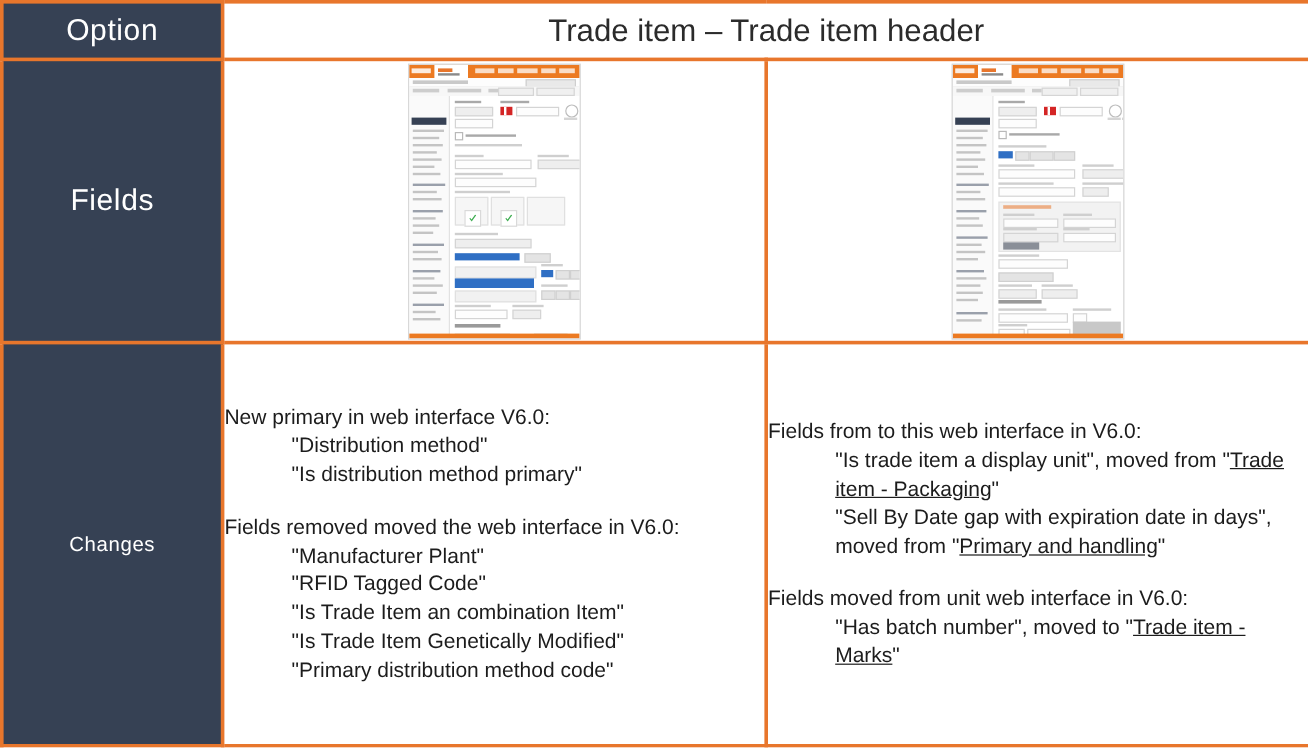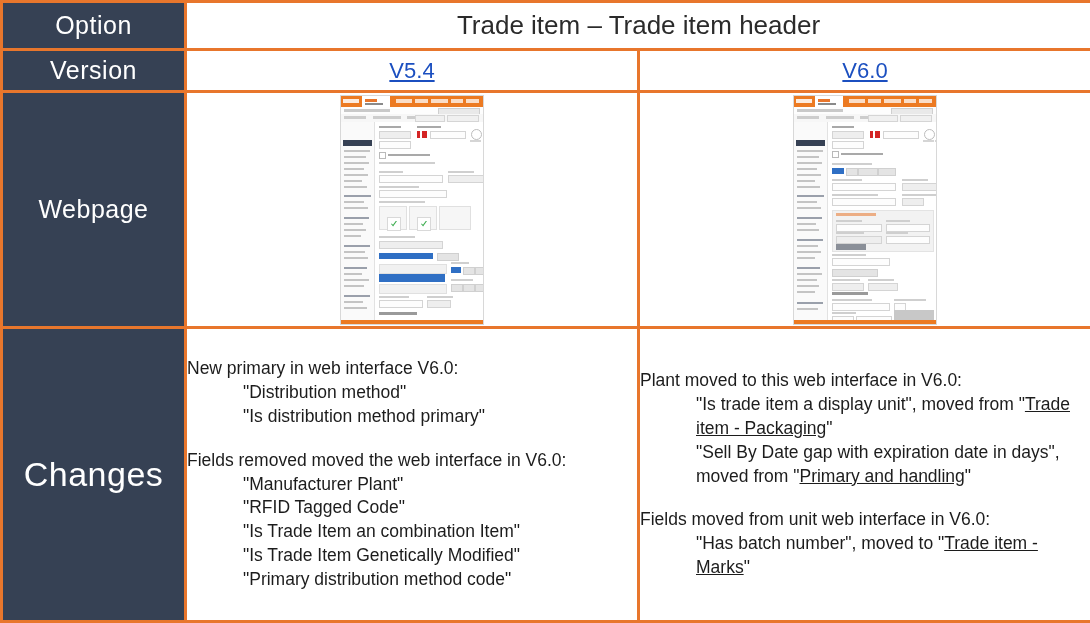--- a/index.html
+++ b/index.html
@@ -40,21 +40,21 @@
   .rowhead {
     background: #364154;
     color: #ffffff;
     text-align: center;
     font-size: 25px;
     font-weight: 400;
     letter-spacing: 0.5px;
     width: 184px;
   }
   .rowhead.tall-web { font-size: 25px; }
-  .rowhead.tall-chg { font-size: 34px; }
+  .rowhead.tall-chg { font-size: 17px; }
 
   .title-cell {
     text-align: center;
     font-size: 26px;
     color: #2b2b2b;
     font-weight: 400;
     background: #ffffff;
     padding: 4px 0;
   }
 
@@ -181,32 +181,23 @@
       <col style="width:184px">
       <col style="width:453px">
       <col style="width:453px">
     </colgroup>
     <tbody>
       <tr>
         <td class="rowhead" style="height:48px">Option</td>
         <td class="title-cell" colspan="2">Trade item – Trade item header</td>
       </tr>
 
+
       <tr>
-        <td class="rowhead" style="height:42px">Version</td>
-        <td class="version-cell">
-          <span class="version-link">V5.4</span>
-        </td>
-        <td class="version-cell">
-          <span class="version-link">V6.0</span>
-        </td>
-      </tr>
-
-      <tr>
-        <td class="rowhead tall-web" style="height:236px">Webpage</td>
+        <td class="rowhead tall-web" style="height:236px">Fields</td>
 
         <td class="shot-cell">
           <div class="shot">
             <div class="sb-topbar">
               <div class="sb-brand"></div>
               <div class="sb-logo">
                 <div class="lg1"></div>
                   <div class="lg2"></div>
               </div>
               <div class="sb-menu" style="left:55px;width:16px"></div>
@@ -457,21 +448,21 @@
           <div class="blank"></div>
           <p>Fields removed moved the web interface in V6.0:</p>
           <p class="ind">"Manufacturer Plant"</p>
           <p class="ind">"RFID Tagged Code"</p>
           <p class="ind">"Is Trade Item an combination Item"</p>
           <p class="ind">"Is Trade Item Genetically Modified"</p>
           <p class="ind">"Primary distribution method code"</p>
         </td>
 
         <td class="changes-cell">
-          <p>Plant moved to this web interface in V6.0:</p>
+          <p>Fields from to this web interface in V6.0:</p>
           <p class="hang"><span>"Is trade item a display unit", moved from "</span><span class="ulink">Trade item - Packaging</span><span>"</span></p>
           <p class="hang"><span>"Sell By Date gap with expiration date in days", moved from "</span><span class="ulink">Primary and handling</span><span>"</span></p>
           <div class="blank"></div>
           <p>Fields moved from unit web interface in V6.0:</p>
           <p class="hang"><span>"Has batch number", moved to "</span><span class="ulink">Trade item - Marks</span><span>"</span></p>
         </td>
       </tr>
     </tbody>
   </table>
 </div>

